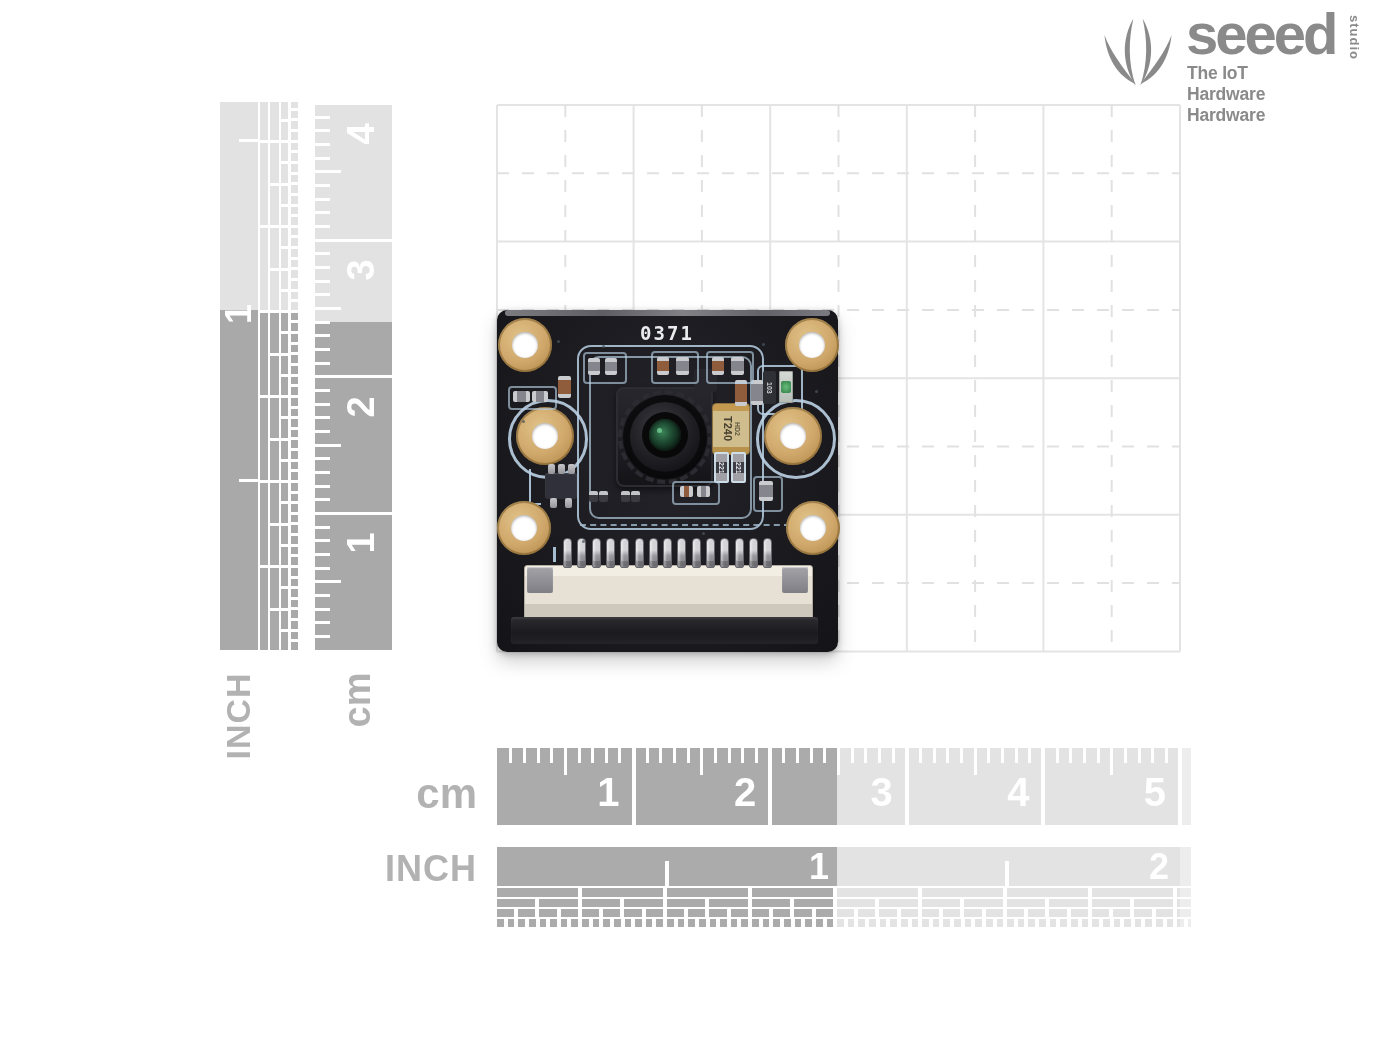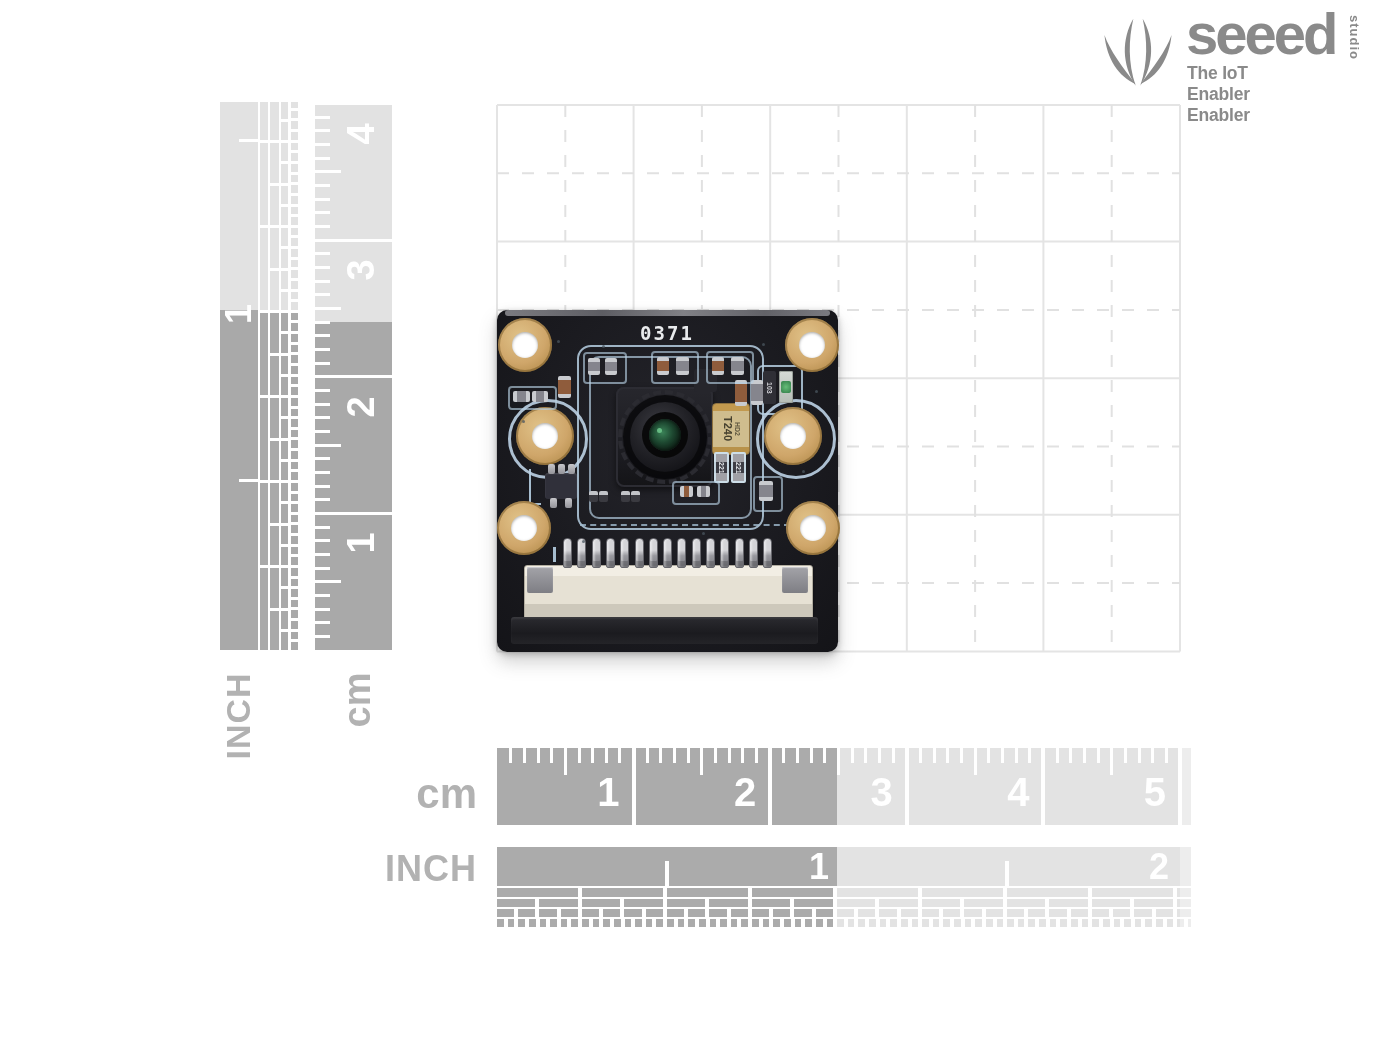--- a/index.html
+++ b/index.html
@@ -116,21 +116,21 @@
     <svg class="abs" style="left:1099px;top:13px;" width="78" height="80" viewBox="0 0 100 100">
       <g fill="#8a8a8a">
         <path d="M7,27 C10,58 25,80 47,90 C30,68 14,47 7,27 Z"></path>
         <path d="M44,6 C29,32 29,64 47,92 C37,62 38,33 44,6 Z"></path>
         <path d="M56,6 C71,32 71,64 53,92 C63,62 62,33 56,6 Z"></path>
         <path d="M93,27 C90,58 75,80 53,90 C70,68 86,47 93,27 Z"></path>
       </g>
     </svg>
     <div class="abs" id="logo-brand">seeed</div>
     <div class="abs" id="logo-sub">studio</div>
-    <div class="abs" id="logo-tagline">The IoT Enabler Enabler</div>
+    <div class="abs" id="logo-tagline">The IoT Hardware Hardware</div>
   </div>
 
   <div class="ruler" id="ruler-left-inch" style="left: 220px; top: 102px; width: 38px; height: 548px; background: linear-gradient(rgb(226, 226, 226) 0px, rgb(226, 226, 226) 208px, rgb(169, 169, 169) 208px);">
       <div class="tick" style="left:19px;top:376.5px;width:19px;height:3px;"></div>
       <div class="tick" style="left:19px;top:36.5px;width:19px;height:3px;"></div>
       <div class="rnum-rot" style="left:-5px;top:190px;width:48px;height:44px;font-size:36px;">1</div>
     </div>
   <div class="ruler" id="ruler-left-cm" style="left: 315px; top: 102px; width: 77px; height: 548px; background: linear-gradient(rgb(226, 226, 226) 0px, rgb(226, 226, 226) 220px, rgb(169, 169, 169) 220px);">
       <div class="tick" style="left:0;top:532.8px;width:15px;height:3px;"></div>
       <div class="tick" style="left:0;top:519.2px;width:15px;height:3px;"></div>

